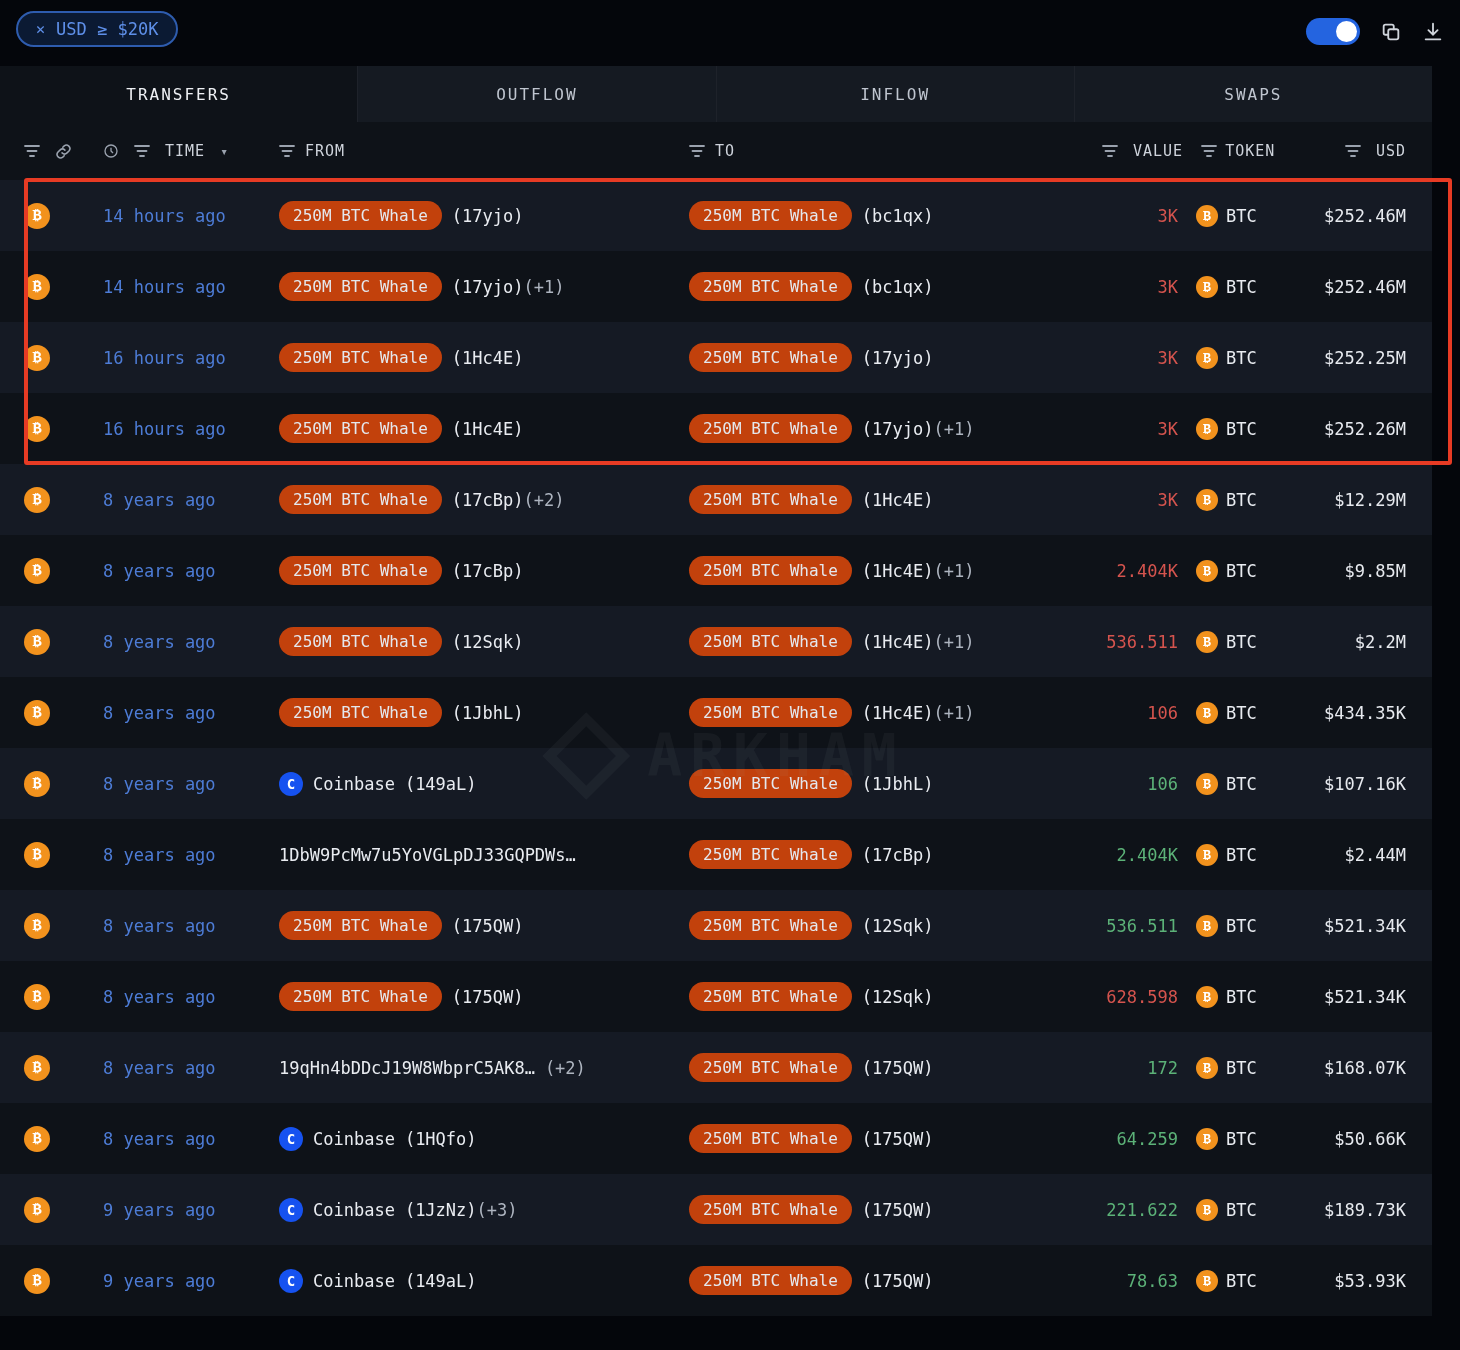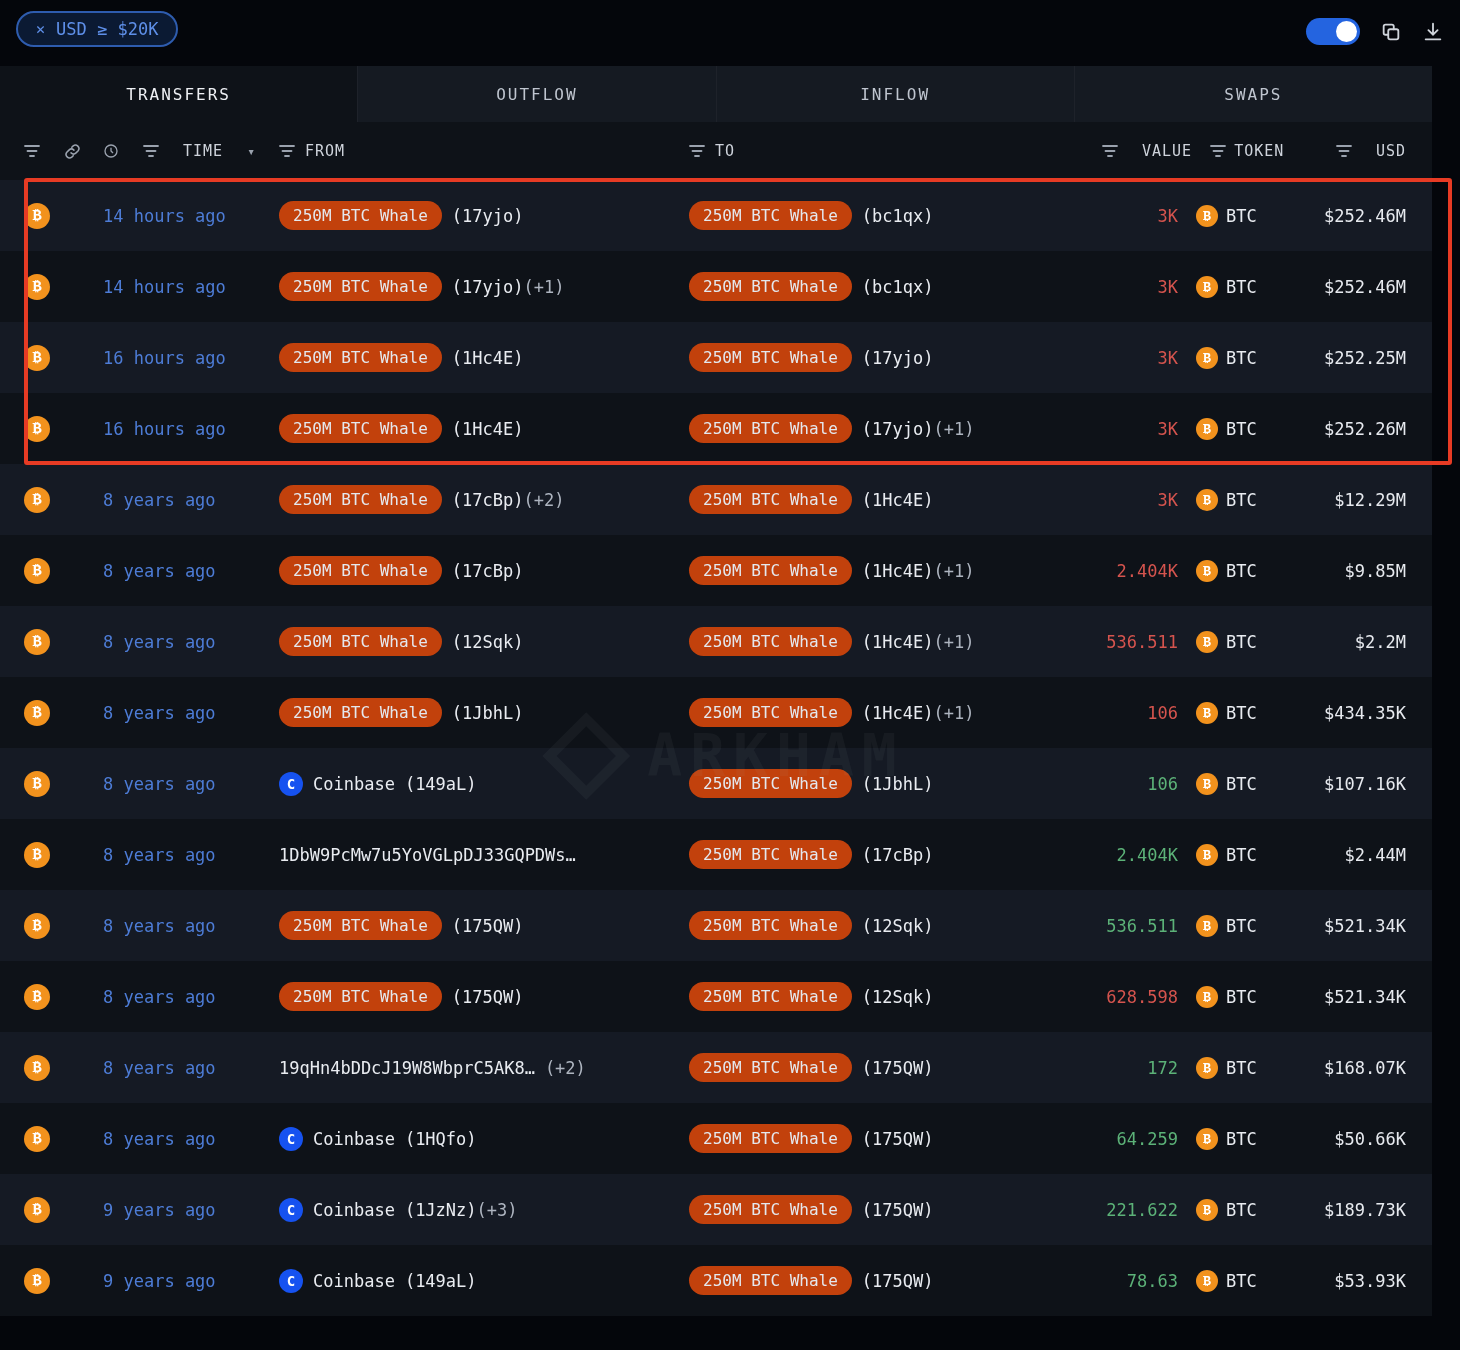--- a/index.html
+++ b/index.html
@@ -20,21 +20,21 @@
   
   .container { position:absolute; left:0; top:66px; width:1432px; height:1250px; background:#0e1218; }
 
   .tabbar { display:flex; height:56px; background:#151a22; }
   .tab { flex:1; display:flex; align-items:center; justify-content:center; color:#bfc5cf;
          font-size:16px; letter-spacing:2px; cursor:pointer; border-left:1px solid rgba(255,255,255,0.04); }
   .tab:first-child { border-left:none; }
   .tab.active { background:#0e1218; color:#eef0f4; }
 
   .thead { height:58px; display:flex; align-items:center; color:#ced3db; font-size:15px; letter-spacing:1px; }
-  .hcell { display:flex; align-items:center; gap:24px; }
+  .hcell { display:flex; align-items:center; gap:15px; }
   .hicon { display:flex; align-items:center; cursor:pointer; }
   .caret { color:#9aa2ae; font-size:13px; }
 
   
   .c1 { flex:0 0 88px; display:flex; align-items:center; padding-left:24px; }
   .c2 { flex:0 0 184px; display:flex; align-items:center; padding-left:15px; }
   .c3 { flex:0 0 410px; display:flex; align-items:center; gap:10px; padding-left:7px; }
   .c4 { flex:0 0 420px; display:flex; align-items:center; gap:10px; padding-left:7px; }
   .c5 { flex:0 0 76px; display:flex; align-items:center; justify-content:flex-end; }
   .c6 { flex:0 0 110px; display:flex; align-items:center; gap:8px; padding-left:18px; }

